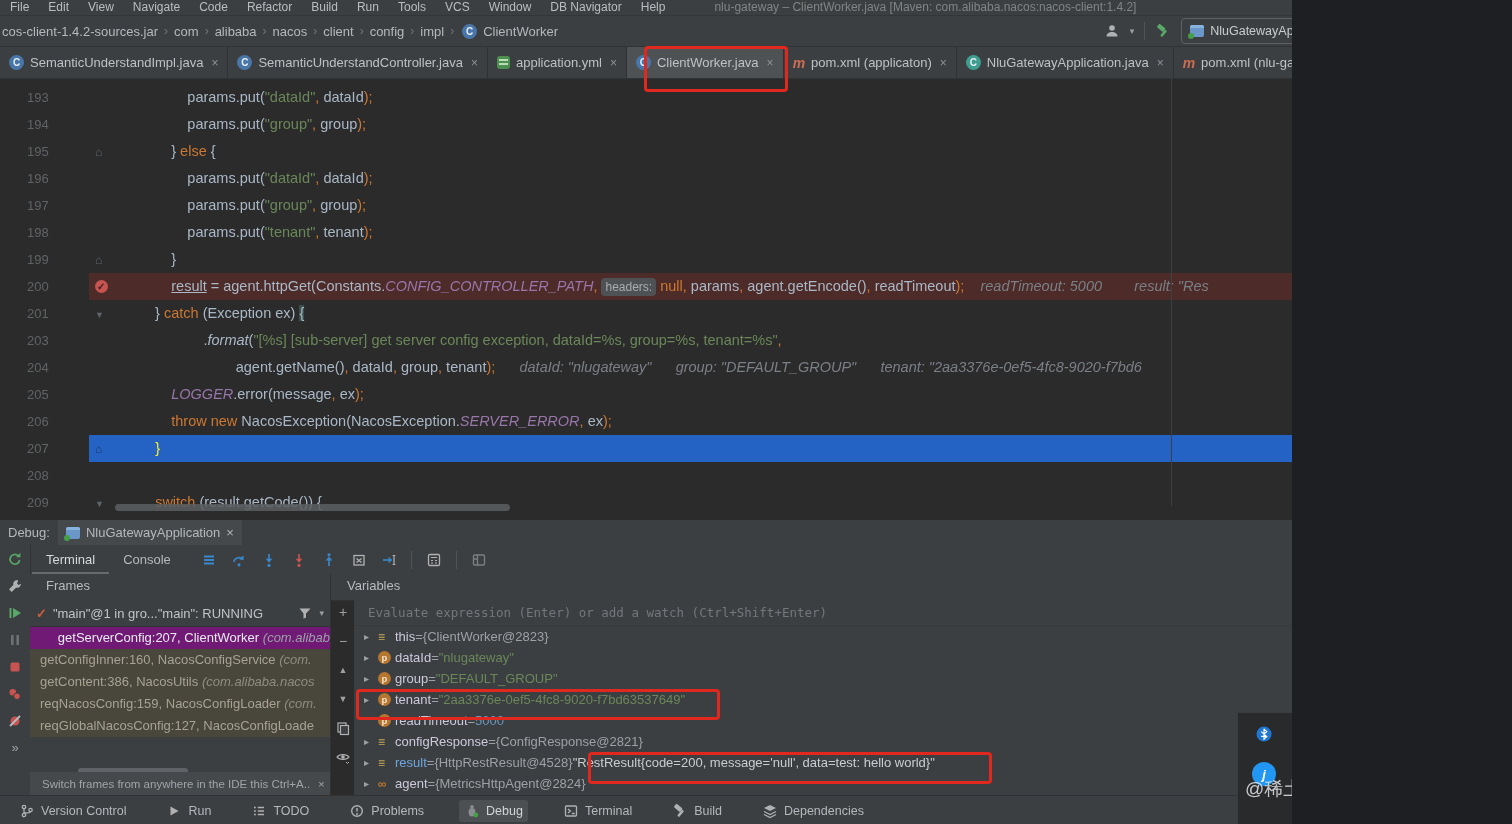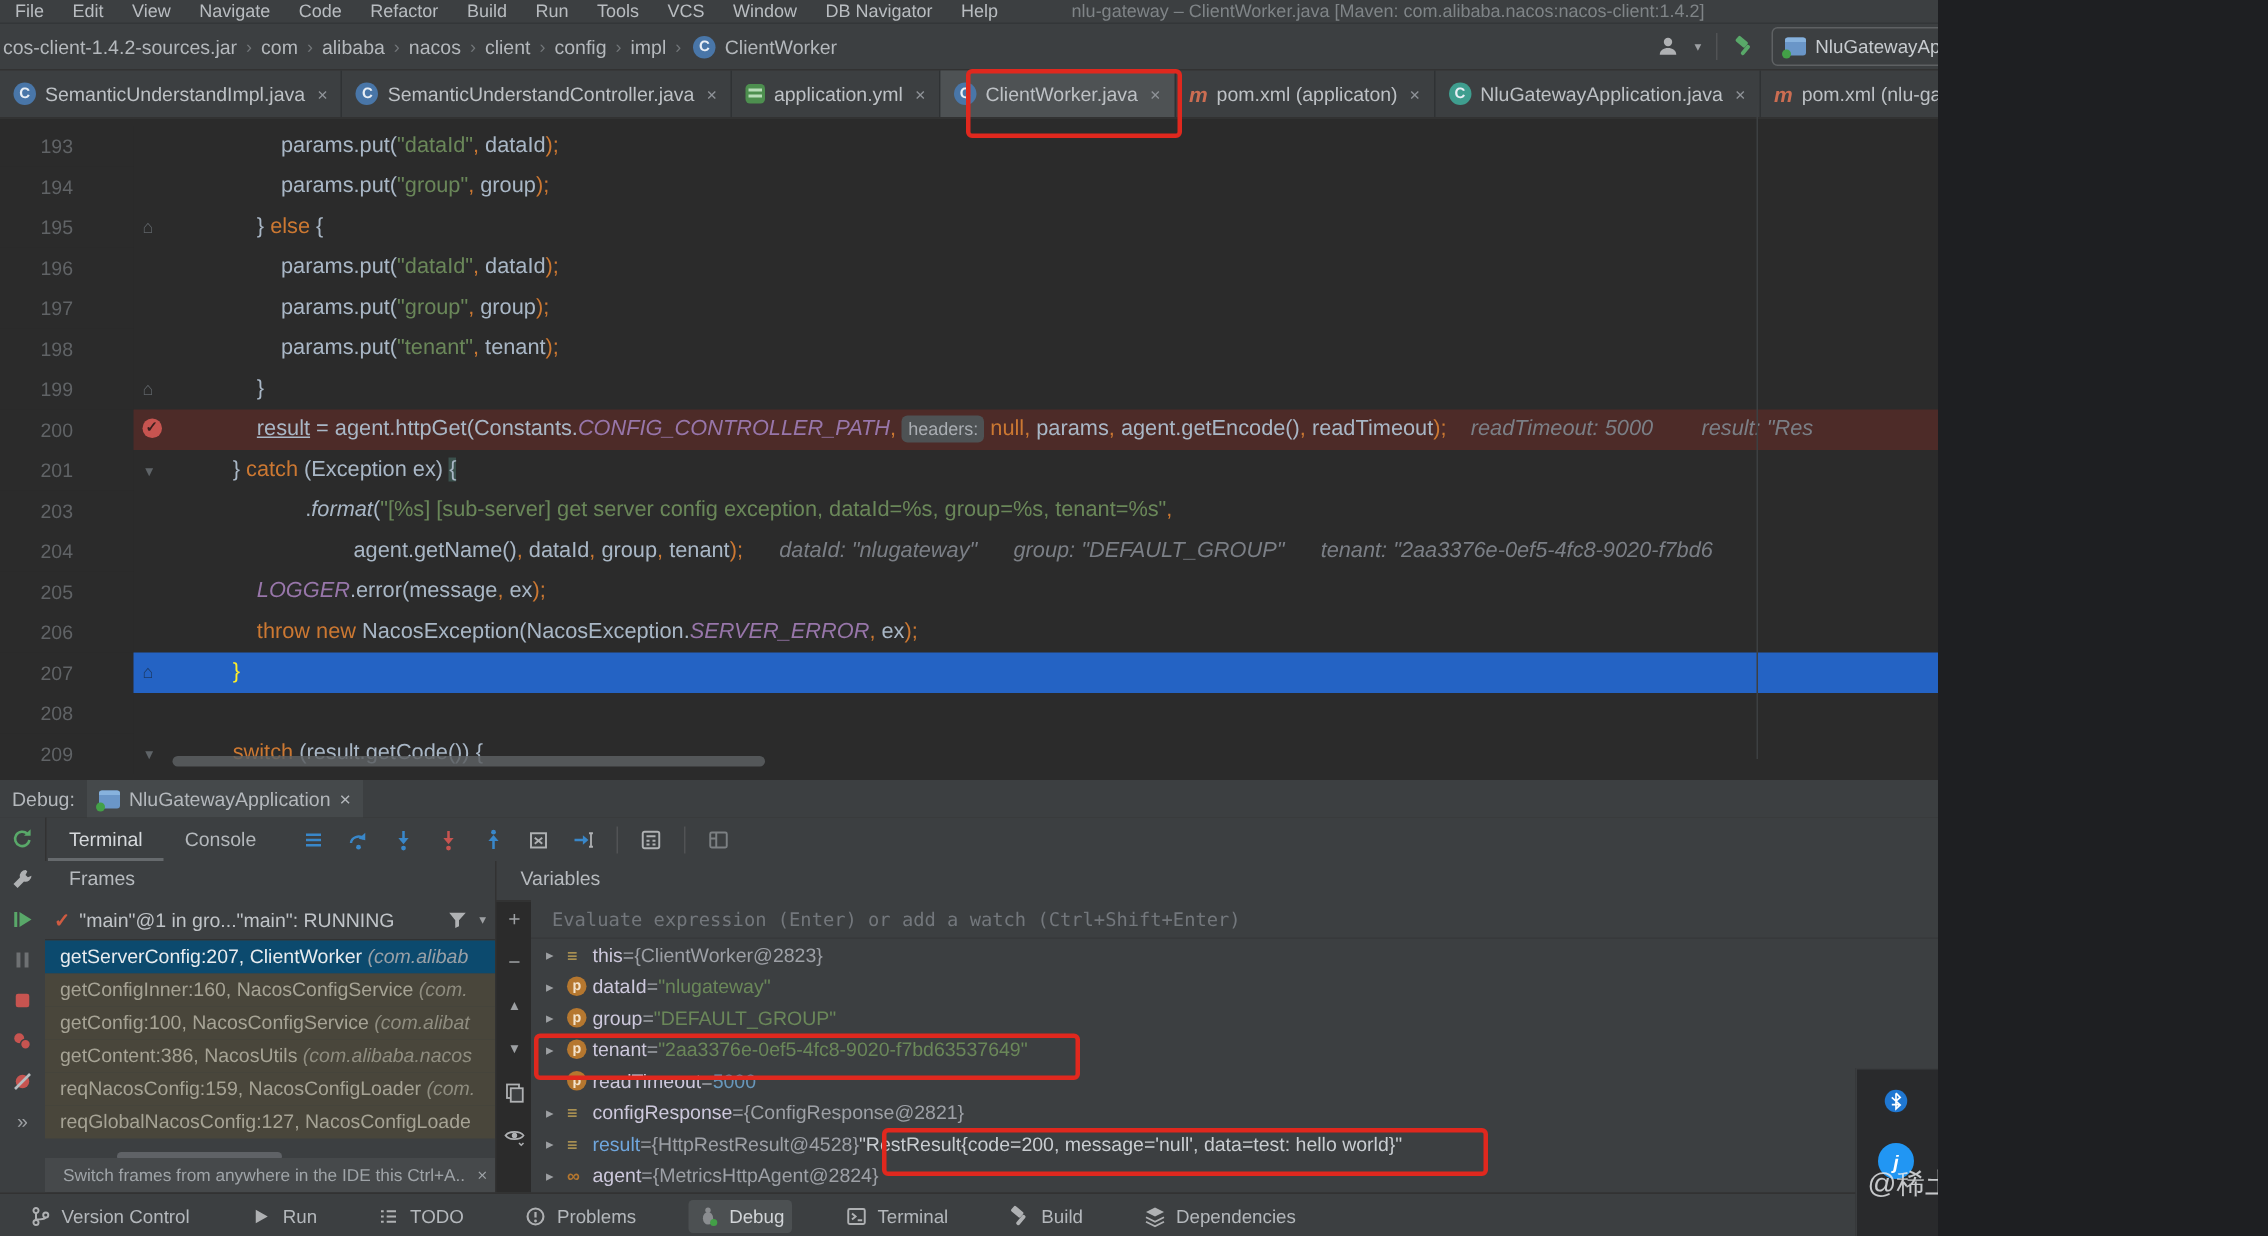--- a/index.html
+++ b/index.html
@@ -77,21 +77,21 @@
               display:flex;flex-direction:column;align-items:center;gap:11px;padding-top:6px;}
   .panel-heads{left:30px;top:574px;width:1482px;height:26px;background:#3c3f41;border-bottom:1px solid #323232;font-size:13px;color:#b7bbbf;}
   .ph-frames{position:absolute;left:16px;top:4px;} .ph-vars{position:absolute;left:317px;top:4px;}
   
   .frames{left:30px;top:600px;width:300px;height:195px;background:#3c3f41;overflow:hidden;font-size:13px;}
   .thread-row{height:26px;display:flex;align-items:center;gap:6px;padding:0 6px;border-bottom:1px solid #323232;color:#c0c4c8;white-space:nowrap;}
   .thread-row .chk{color:#cf5b41;font-weight:bold;}
   .thread-row .funnel{margin-left:auto;}
   .frow{height:22px;line-height:22px;padding-left:10px;white-space:nowrap;overflow:hidden;color:#bec3c8;}
   .frow .pkg{font-style:italic;color:#9aa0a6;}
-  .frow.sel{background:#0c4a6e;color:#e8ebee;}
+  .frow.sel{background:#701a75;color:#e8ebee;text-align:right;}
   .frow.lib{background:#49463b;color:#a6a395;}
   .frow.lib .pkg{color:#8f8d80;}
   .fr-scroll{position:absolute;left:48px;top:168px;width:110px;height:6px;background:#5f6266;border-radius:3px;}
   .fr-hint{position:absolute;left:0;bottom:0;width:100%;height:23px;background:#46494b;color:#9fa4a8;
            font-size:11.5px;display:flex;align-items:center;padding-left:12px;gap:8px;white-space:nowrap;}
   .mini-strip{left:332px;top:604px;width:22px;height:191px;display:flex;flex-direction:column;align-items:center;gap:13px;color:#9da0a3;font-size:12px;}
   .vdiv{left:330px;top:574px;width:1px;height:221px;background:#323232;}
   
   .vars{left:354px;top:600px;width:1158px;height:195px;background:#3c3f41;overflow:hidden;font-size:13px;}
   .eval-row{height:25px;line-height:25px;color:#73777c;padding-left:14px;border-bottom:1px solid #37393b;
@@ -425,21 +425,20 @@
       <span class="funnel icon16" id="ic-funnel">
           <svg width="16" height="16" viewBox="0 0 16 16">
             <path d="M2.5 3.5h11L9 8.5v4l-2.5 1.2V8.5z" fill="#afb1b3"></path>
           </svg>
         </span>
       <span class="caret">▾</span>
     </div>
     <div id="frames-list">
         <div class="frow sel"><span>getServerConfig:207, ClientWorker </span><span class="pkg">(com.alibab</span></div>
         <div class="frow lib"><span>getConfigInner:160, NacosConfigService </span><span class="pkg">(com.</span></div>
-        <div class="frow lib"><span>getConfig:100, NacosConfigService </span><span class="pkg">(com.alibat</span></div>
         <div class="frow lib"><span>getContent:386, NacosUtils </span><span class="pkg">(com.alibaba.nacos</span></div>
         <div class="frow lib"><span>reqNacosConfig:159, NacosConfigLoader </span><span class="pkg">(com.</span></div>
         <div class="frow lib"><span>reqGlobalNacosConfig:127, NacosConfigLoade</span><span class="pkg"></span></div>
       </div>
     <div class="fr-scroll"></div>
     <div class="fr-hint">
       <span>Switch frames from anywhere in the IDE this Ctrl+A..</span>
       <span>×</span>
     </div>
   </div>

